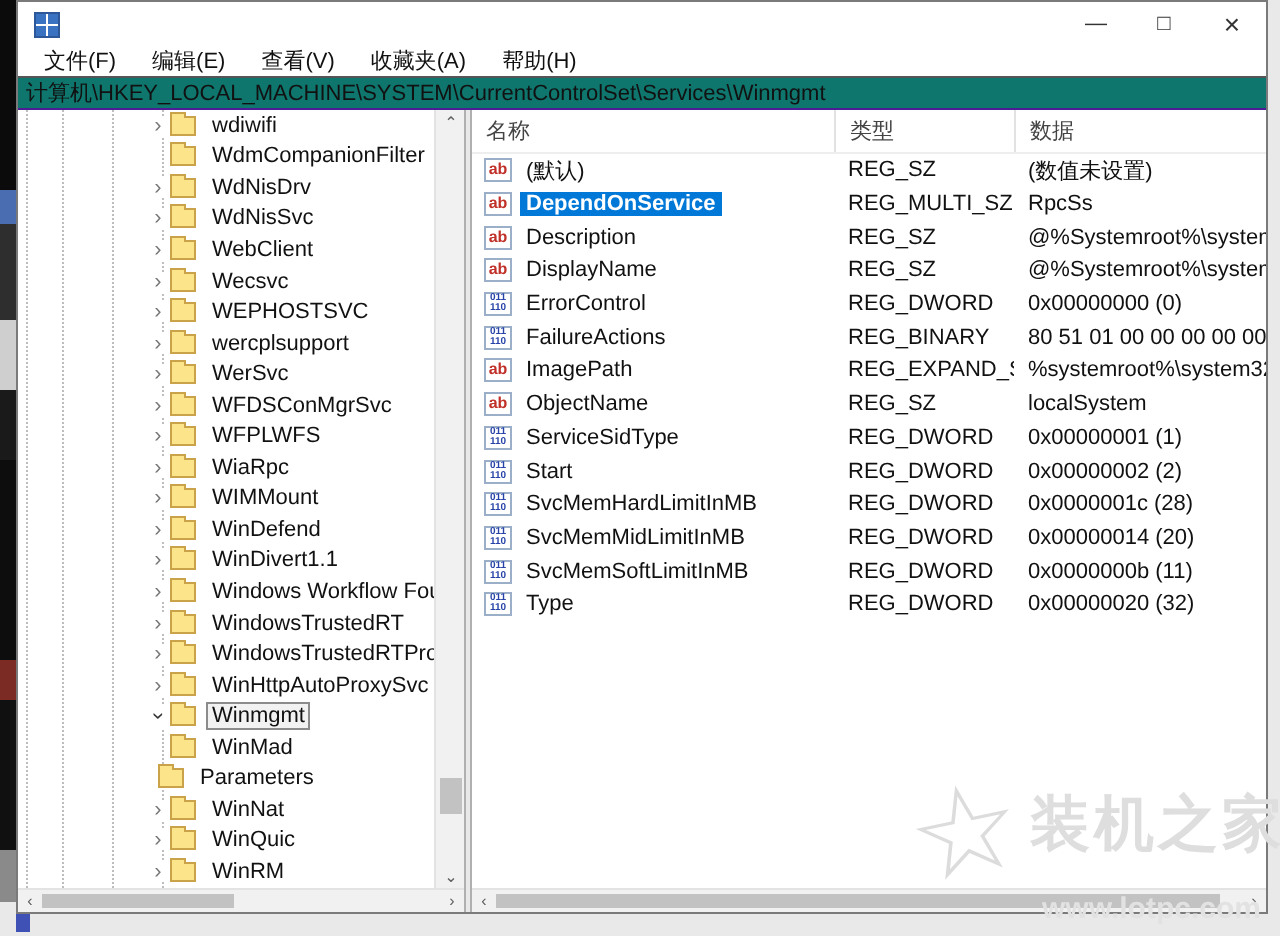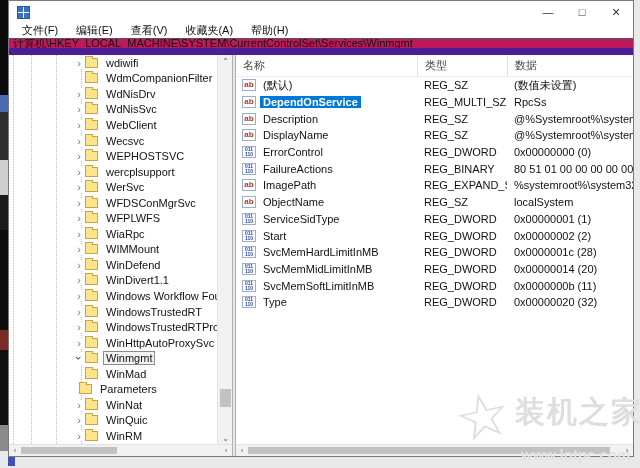--- a/index.html
+++ b/index.html
@@ -20,21 +20,21 @@
       linear-gradient(90deg,#fff,#fff) center/1px 100% no-repeat,#3a72c2;
       border:1px solid #2c589a;box-sizing:border-box;}
   .title-text{flex:0 0 auto;color:#000;margin-top:36px;}
   .title-spacer{flex:1;}
   .winbtn{width:34px;height:22px;display:flex;align-items:center;justify-content:center;color:#333;font-size:11px;cursor:default;}
   .winbtn.close{font-size:14px;}
 
   .menubar{height:15px;display:flex;align-items:center;padding-left:4px;background:#fff;flex:0 0 auto;}
   .menu-item{padding:0 9px;color:#111;}
 
-  .addressbar{height:17px;border-top:1px solid #555;border-bottom:7px solid #4c1d95;display:flex;align-items:center;padding-left:4px;background:#be185d;flex:0 0 auto;box-sizing:border-box;white-space:nowrap;overflow:hidden;}
+  .addressbar{height:17px;border-top:1px solid #555;border-bottom:1px solid #4c1d95;display:flex;align-items:center;padding-left:4px;background:#0f766e;flex:0 0 auto;box-sizing:border-box;white-space:nowrap;overflow:hidden;}
 
   .main{flex:1;display:flex;min-height:0;background:#fff;}
 
   
   .treepanel{position:relative;width:224px;flex:0 0 auto;border-right:1px solid #b0b0b0;box-sizing:border-box;display:flex;flex-direction:column;}
   .treeview{position:relative;flex:1;overflow:hidden;background:#fff;}
   .guide{position:absolute;top:0;bottom:0;border-left:1px dotted #bdbdbd;}
   .g1{left:4px;} .g2{left:22px;} .g3{left:47px;} .g4{left:72px;}
   .trow{height:15.56px;display:flex;align-items:center;padding-left:64px;white-space:nowrap;position:relative;}
   .trow.child{padding-left:58px;}

